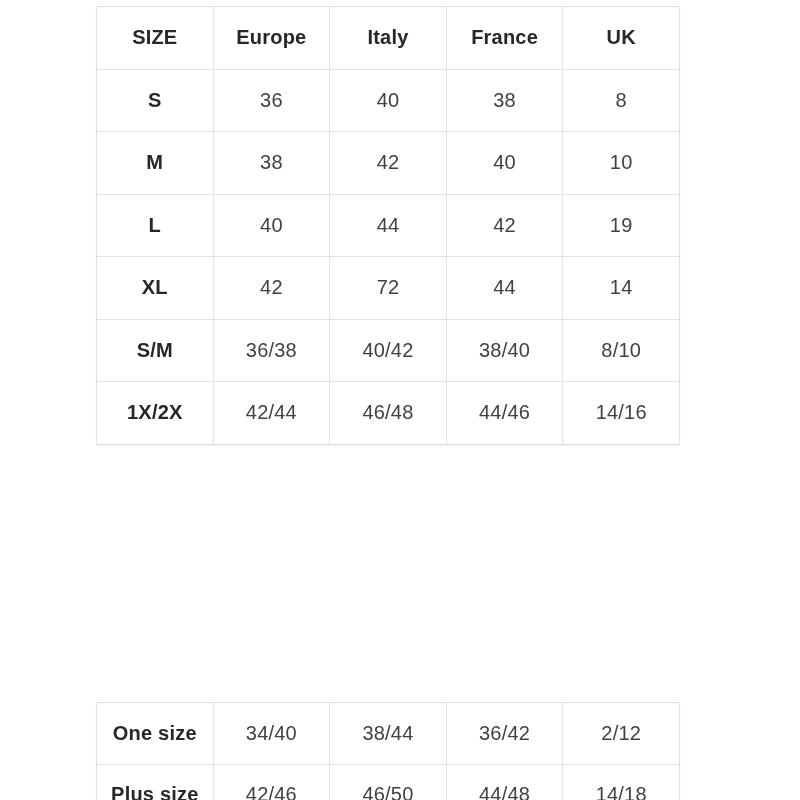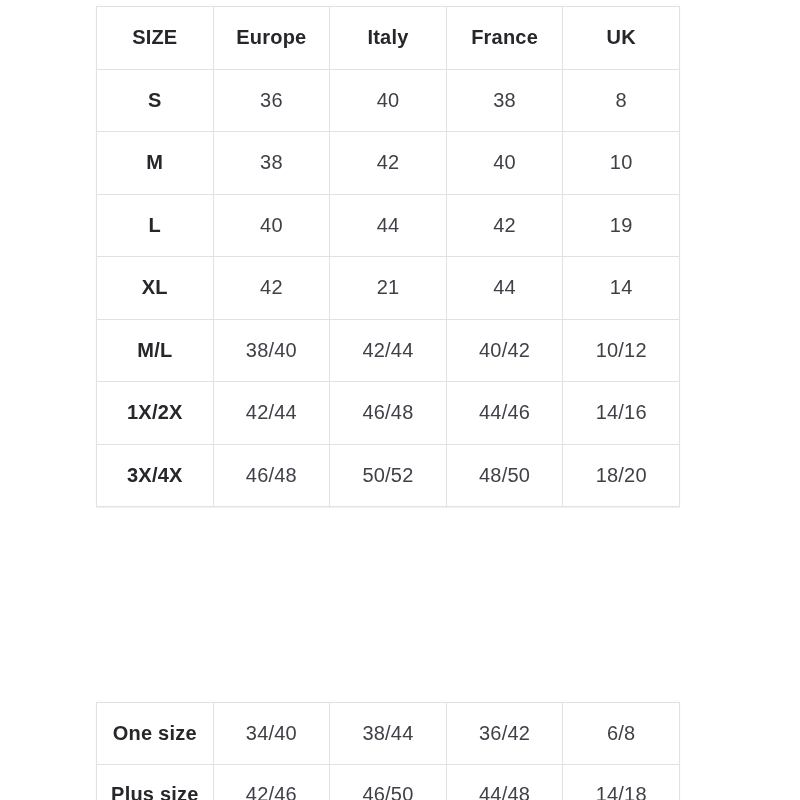--- a/index.html
+++ b/index.html
@@ -79,56 +79,49 @@
       <tr>
         <td class="lbl">L</td>
         <td class="val">40</td>
         <td class="val">44</td>
         <td class="val">42</td>
         <td class="val">19</td>
       </tr>
       <tr>
         <td class="lbl">XL</td>
         <td class="val">42</td>
-        <td class="val">21</td>
+        <td class="val">72</td>
         <td class="val">44</td>
         <td class="val">14</td>
       </tr>
       <tr>
-        <td class="lbl">M/L</td>
+        <td class="lbl">S/M</td>
+        <td class="val">36/38</td>
+        <td class="val">40/42</td>
         <td class="val">38/40</td>
-        <td class="val">42/44</td>
-        <td class="val">40/42</td>
-        <td class="val">10/12</td>
+        <td class="val">8/10</td>
       </tr>
       <tr>
         <td class="lbl">1X/2X</td>
         <td class="val">42/44</td>
         <td class="val">46/48</td>
         <td class="val">44/46</td>
         <td class="val">14/16</td>
-      </tr>
-      <tr>
-        <td class="lbl">3X/4X</td>
-        <td class="val">46/48</td>
-        <td class="val">50/52</td>
-        <td class="val">48/50</td>
-        <td class="val">18/20</td>
       </tr>
     </tbody>
 </table>
 
 <table id="extra-table" class="tbl">
   <tbody>
       <tr>
         <td class="lbl">One size</td>
         <td class="val">34/40</td>
         <td class="val">38/44</td>
         <td class="val">36/42</td>
-        <td class="val">6/8</td>
+        <td class="val">2/12</td>
       </tr>
       <tr>
         <td class="lbl">Plus size</td>
         <td class="val">42/46</td>
         <td class="val">46/50</td>
         <td class="val">44/48</td>
         <td class="val">14/18</td>
       </tr>
     </tbody>
 </table>

